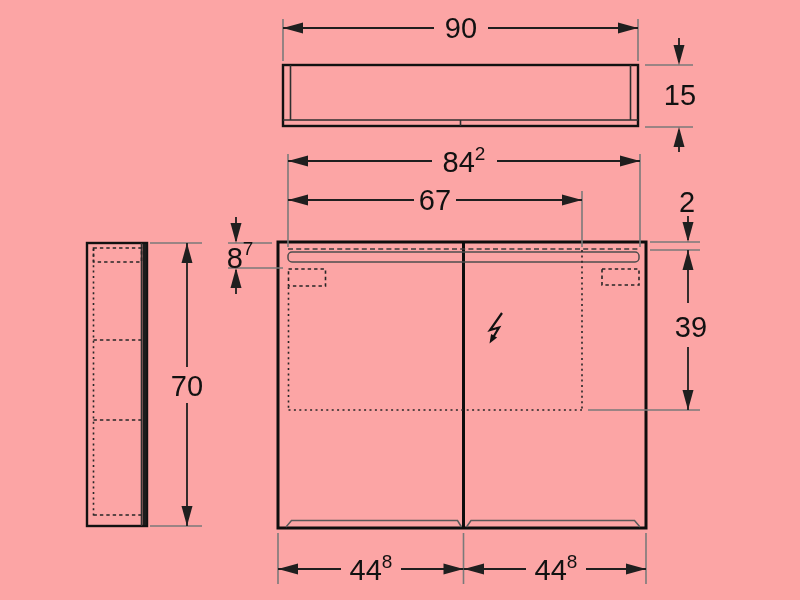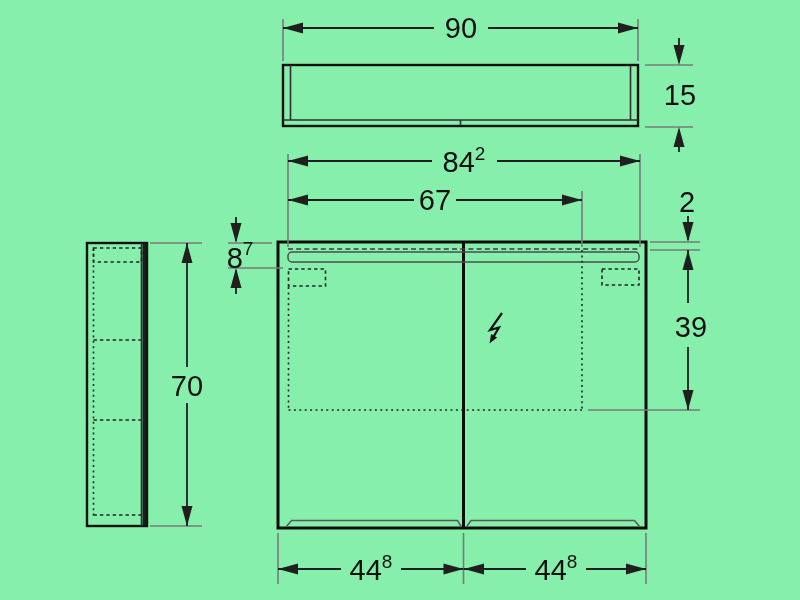--- a/index.html
+++ b/index.html
@@ -1,16 +1,16 @@
 <!DOCTYPE html>
 <html><head>
 <meta charset="utf-8">
 <style>
   html, body { margin: 0; padding: 0; background: #ffffff; }
-  #stage { position: relative; width: 800px; height: 600px; background: #86efac; overflow: hidden; }
+  #stage { position: relative; width: 800px; height: 600px; background: #fca5a5; overflow: hidden; }
   svg { position: absolute; left: 0; top: 0; }
   
   .obj2  { stroke: #111111; stroke-width: 2.4; fill: none; }
   .obj3  { stroke: #0d0d0d; stroke-width: 3;   fill: none; }
   .thin  { stroke: #2f2f2f; stroke-width: 1.6; fill: none; }
   .strip { stroke: #4d4d4d; stroke-width: 1.5; fill: none; }
   .handle{ stroke: #5a5a5a; stroke-width: 1.5; fill: none; }
   .hid   { stroke: #262626; stroke-width: 1.6; fill: none; stroke-dasharray: 3.4 3; }
   .dot   { stroke: #262626; stroke-width: 1.6; fill: none; stroke-dasharray: 2 3.4; }
   .dashfine { stroke: #3d3d3d; stroke-width: 1.4; fill: none; stroke-dasharray: 5 3.2; }

